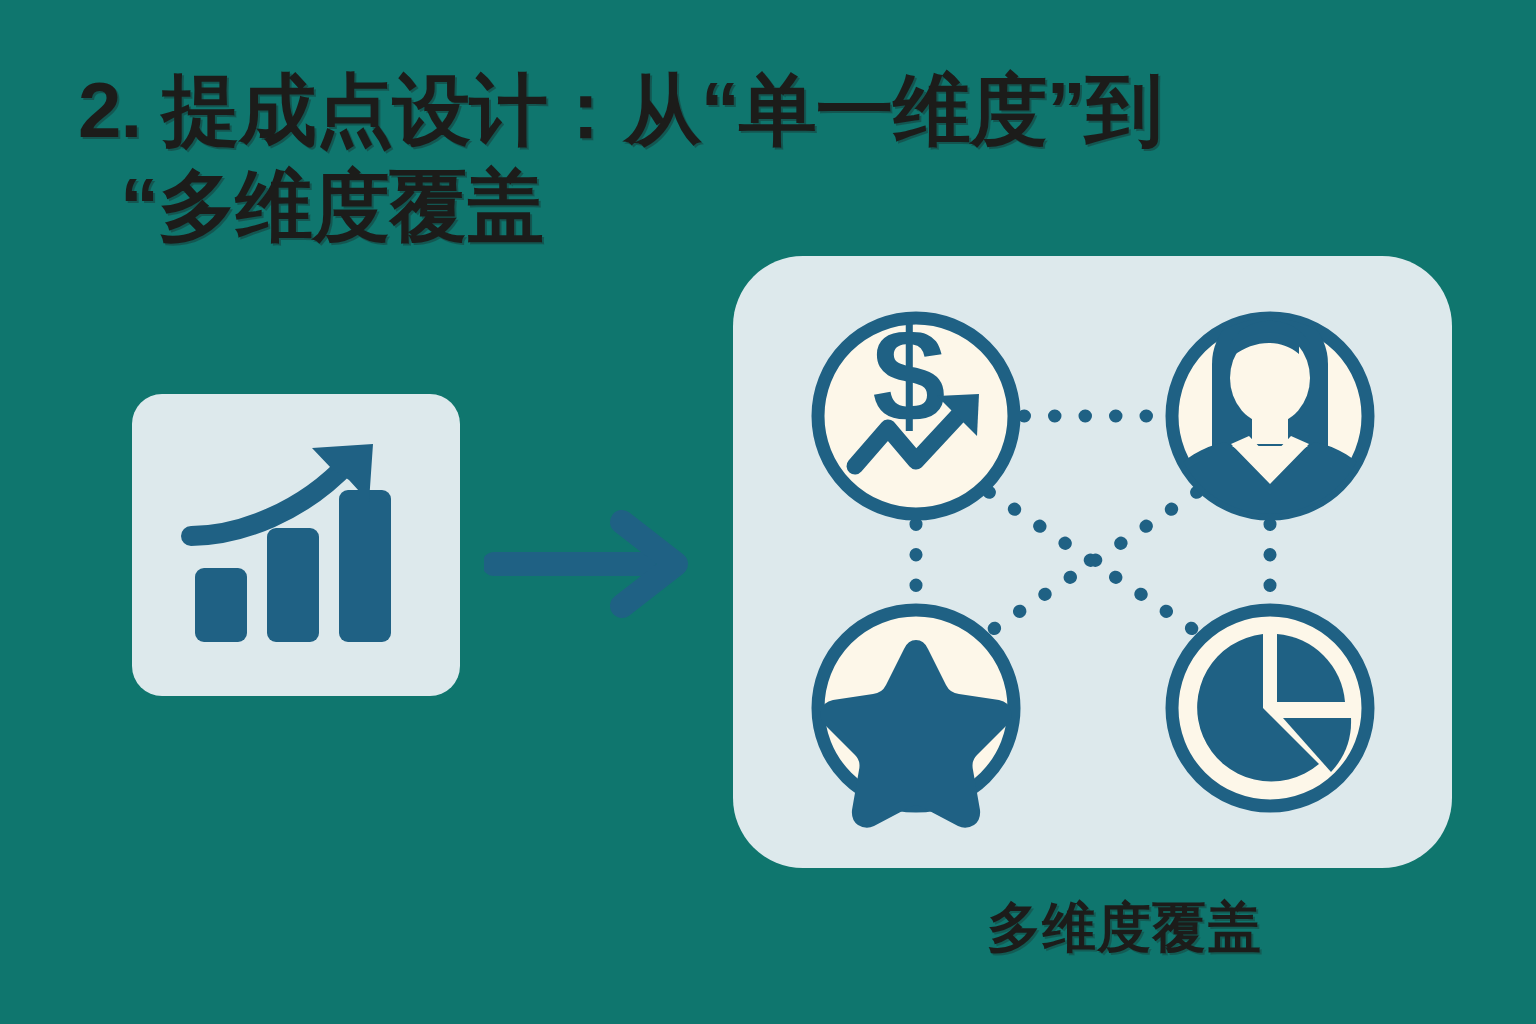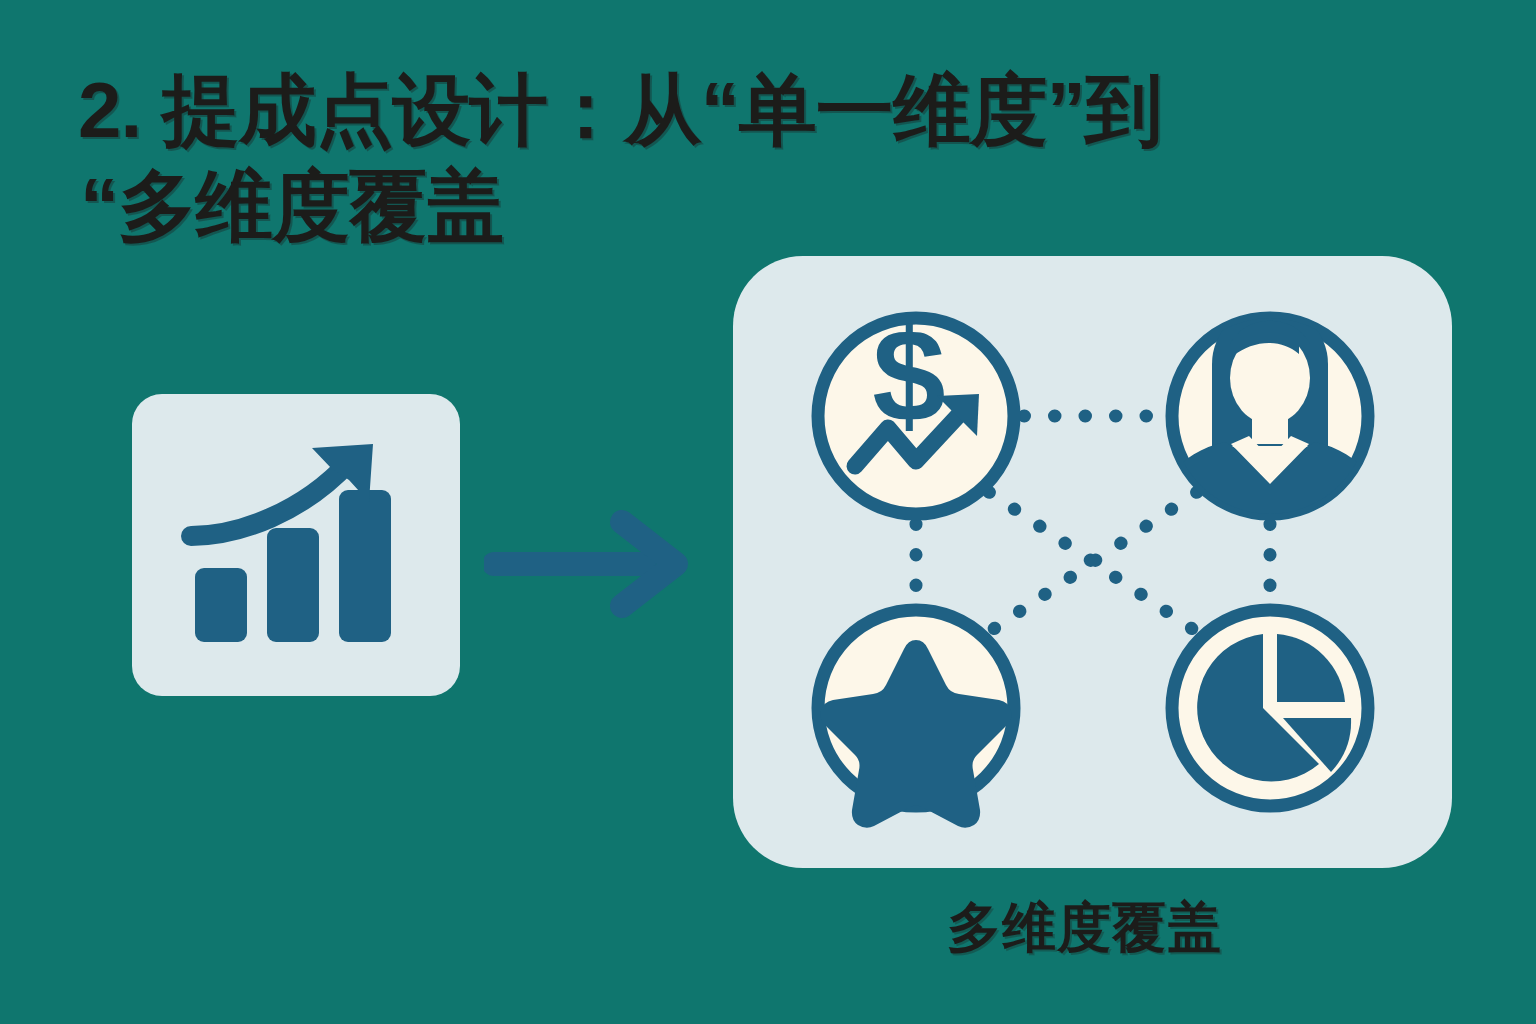--- a/index.html
+++ b/index.html
@@ -35,21 +35,21 @@
     text-shadow: 2px 2px 0 rgba(30,30,28,0.35);
   }
   #title-line-1 {
     font-size: 78px;
     line-height: 96px;
     padding-left: 78px;
   }
   #title-line-2 {
     font-size: 78px;
     line-height: 96px;
-    padding-left: 80px;
+    padding-left: 120px;
   }
 
   
   #left-card {
     position: absolute;
     left: 132px;
     top: 394px;
     width: 328px;
     height: 302px;
     background: #DDE9EC;
@@ -97,21 +97,21 @@
   }
   #right-panel-graph {
     position: absolute;
     left: 0;
     top: 0;
     width: 719px;
     height: 612px;
   }
   #right-panel-label {
     position: absolute;
-    left: 725px;
+    left: 765px;
     top: 892px;
     width: 719px;
     text-align: center;
     font-size: 54px;
     font-weight: 700;
     color: #1C1C1A;
     letter-spacing: 1px;
     text-shadow: 2px 2px 0 rgba(30,30,28,0.30);
   }
 </style>

